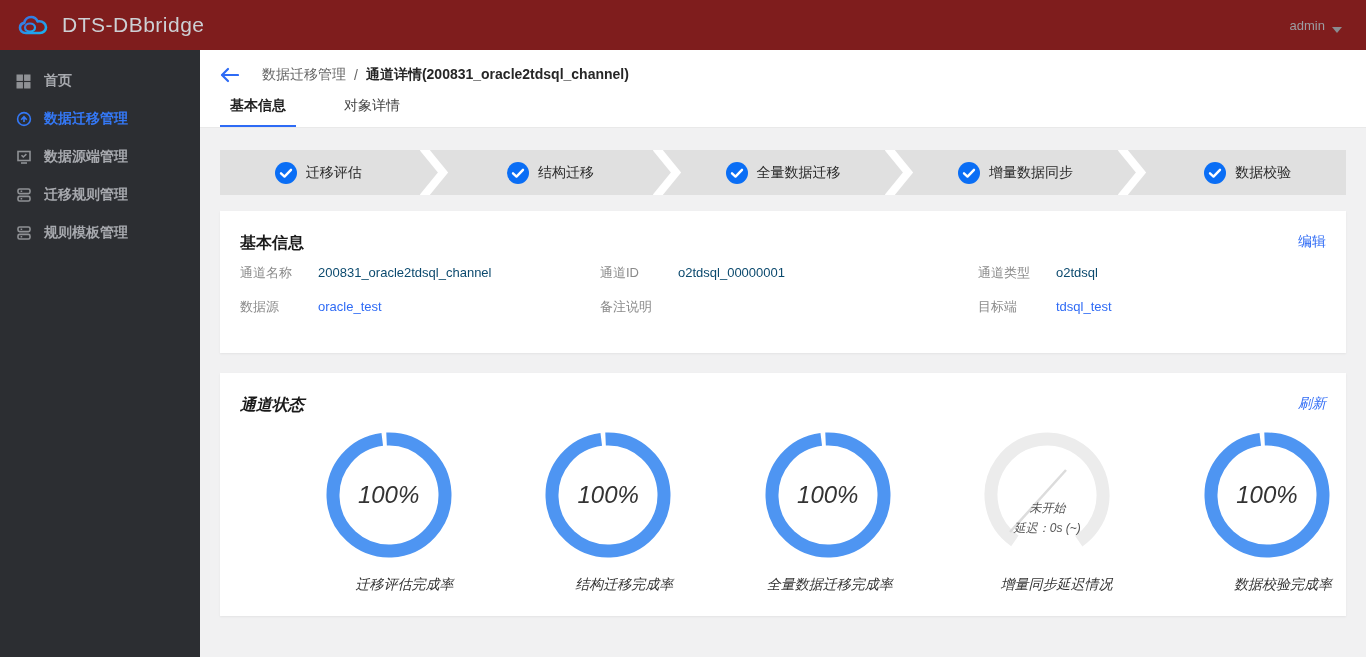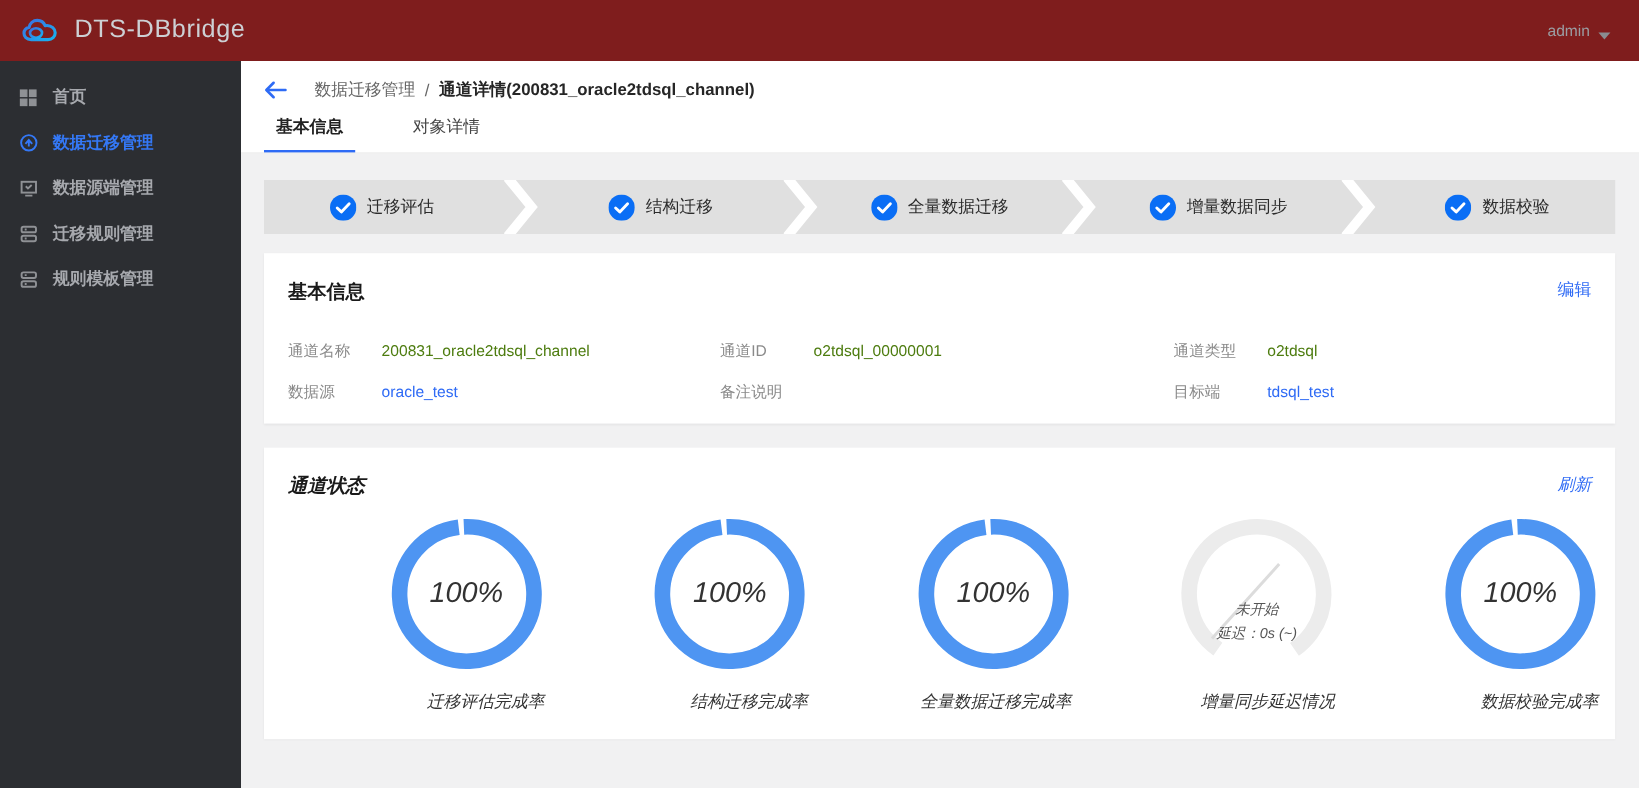--- a/index.html
+++ b/index.html
@@ -42,24 +42,24 @@
           font-size:14px; font-weight:normal; color:#2b2b2b; }
   .step-sep { flex:none; width:36px; display:flex; align-items:center; justify-content:center; }
 
   
   .card { background:#fff; box-shadow:0 1px 2px rgba(0,0,0,.06); }
   .card-head { display:flex; justify-content:space-between; align-items:flex-start; padding:22px 20px 0 20px; }
   .card-title { font-size:16px; font-weight:bold; color:#1a1a1a; }
   .text-link { font-size:14px; color:#2f6bf5; cursor:pointer; text-decoration:none; }
 
   .info-card { margin-top:16px; height:142px; }
-  .info-grid { margin-top:28px; padding:0 20px; display:grid; grid-template-columns:360px 378px 1fr; row-gap:13px; }
+  .info-grid { margin-top:8px; padding:0 20px; display:grid; grid-template-columns:360px 378px 1fr; row-gap:13px; }
   .info-item { font-size:13px; line-height:21px; display:flex; }
   .info-label { color:#8a8a8a; width:62px; flex:none; margin-right:16px; }
-  .info-value { color:#4d7c0f; }
+  .info-value { color:#0c4a6e; }
   .info-value.link { color:#2f6bf5; cursor:pointer; }
 
   .status-card { margin-top:20px; height:243px;font-style:italic; }
   .gauge-row { display:flex; padding:0 14px; margin-top:14px; }
   .gauge-cell { flex:1; display:flex; flex-direction:column; align-items:flex-end; }
   .gauge-box { position:relative; width:130px; height:130px; }
   .gauge-center { position:absolute; left:0; top:0; width:130px; height:130px;
                   display:flex; align-items:center; justify-content:center;
                   font-size:24px; color:#333; }
   .gauge-status { position:absolute; left:0; width:130px; text-align:center; top:70px; font-size:12px; color:#555; }

